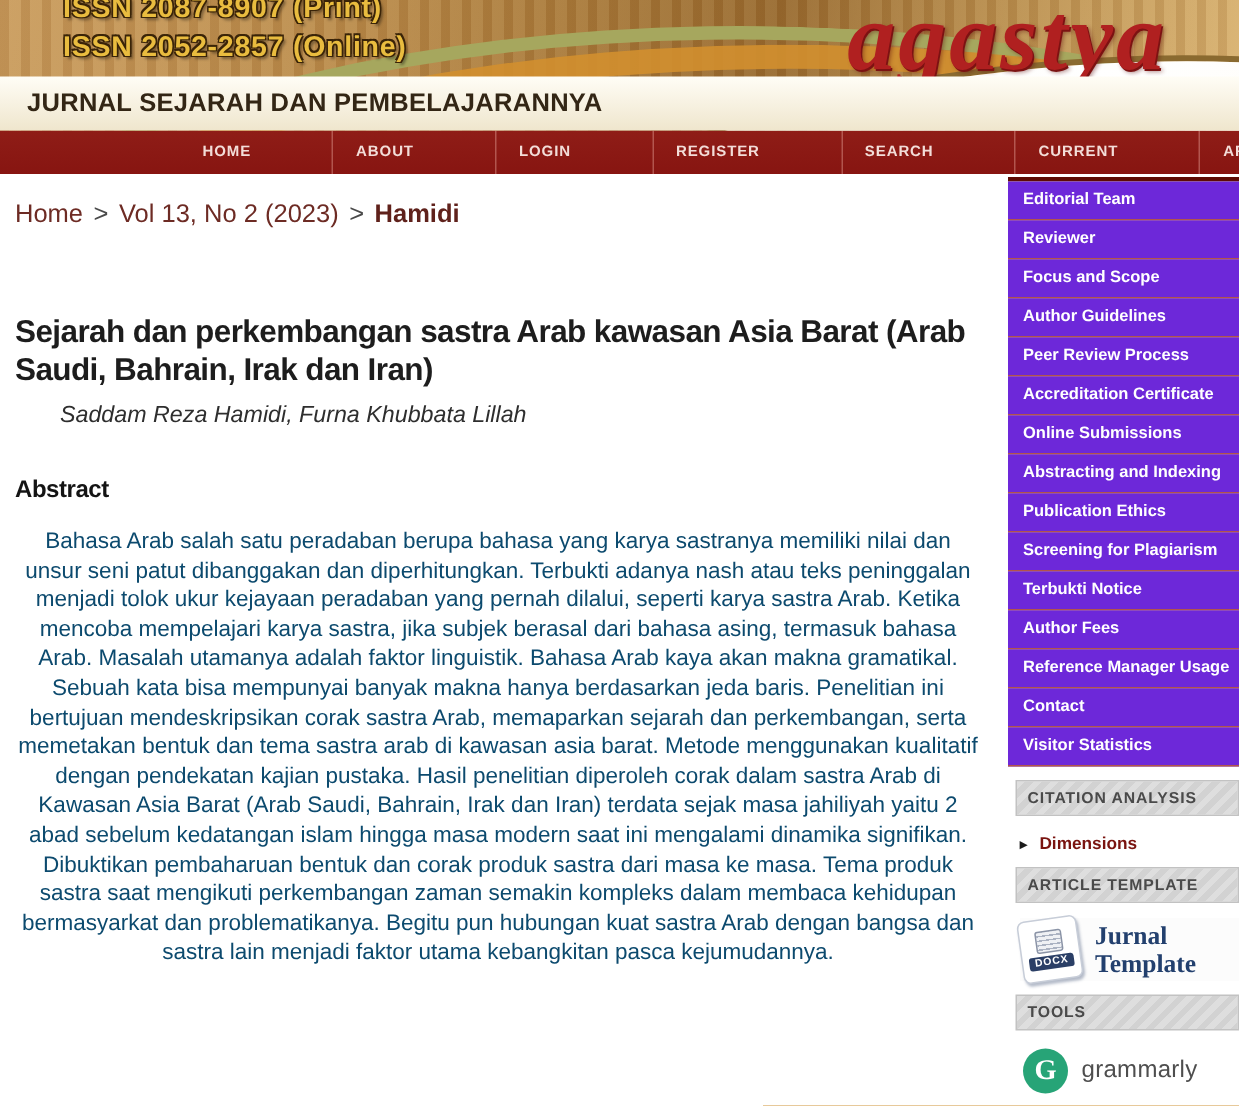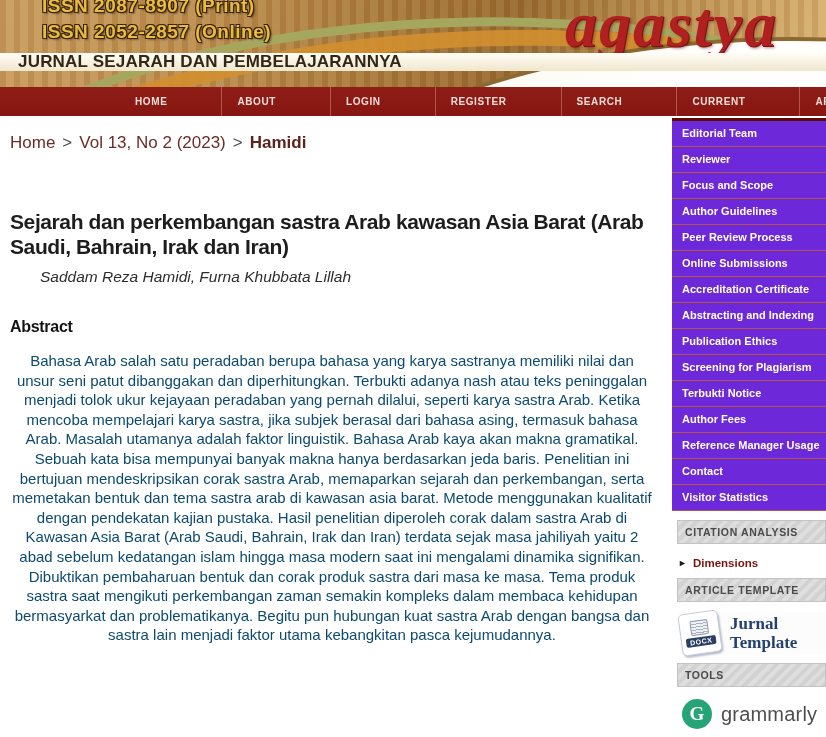--- a/index.html
+++ b/index.html
@@ -17,21 +17,21 @@
   .curve.olive{width:1400px;height:700px;top:18px;left:-180px;border:9px solid #a6a75e;border-color:#a6a75e transparent transparent transparent;transform:rotate(2deg);}
   .curve.orange{width:1500px;height:760px;top:30px;left:-220px;border:16px solid #d2902f;border-color:#d2902f transparent transparent transparent;transform:rotate(1deg);opacity:.9;}
   .curve.white-arc{width:1100px;height:560px;top:42px;left:200px;background:radial-gradient(ellipse at 50% 0%,#ffffff 0%,#fdf8ec 60%,#f3ead2 100%);transform:rotate(-3deg);box-shadow:0 -4px 0 #8a6a30;}
   .issn{position:absolute;top:-7px;left:42px;z-index:5;
     font-weight:bold;font-size:19px;line-height:26px;color:#e9bc3f;letter-spacing:.5px;
     text-shadow:-1px -1px 0 #3a2408,1px -1px 0 #3a2408,-1px 1px 0 #3a2408,1px 1px 0 #3a2408,2px 2px 2px rgba(0,0,0,.4);}
   .agastya{position:absolute;top:-12px;right:48px;z-index:6;
     font-family:"Liberation Serif",serif;font-style:italic;font-weight:bold;
     font-size:64px;color:#b02020;letter-spacing:2px;
     text-shadow:1px 1px 0 #7c1212,2px 2px 3px rgba(90,10,10,.45);}
-  .subtitle-band{position:absolute;left:0;right:0;bottom:16px;height:18px;z-index:7;
+  .subtitle-band{position:absolute;left:0;right:0;bottom:0;height:36px;z-index:7;
     background:linear-gradient(#fffdf6,#efe6cd);display:flex;align-items:center;}
   .subtitle{font-size:17px;font-weight:bold;color:#332615;letter-spacing:.2px;padding-left:18px;}
   
   .navbar{height:29px;background:linear-gradient(#8f1d17,#871511);display:flex;align-items:stretch;padding-left:120px;}
   .navbar a{display:flex;align-items:center;padding:0 15px;font-size:10px;font-weight:bold;
     letter-spacing:.6px;color:#f3ddd8;text-decoration:none;white-space:nowrap;}
   .navbar a + a{border-left:1px solid rgba(255,200,190,.35);margin-left:39px;}
   
   .page{display:flex;align-items:flex-start;}
   .main{width:662px;padding:0 8px 0 10px;box-sizing:border-box;}
@@ -65,21 +65,21 @@
   .tpl-doc{width:16px;height:13px;border:1px solid #8a93a6;border-radius:2px;
     background:repeating-linear-gradient(#eef0f4 0 2px,#aab2c2 2px 3px);}
   .tpl-docx{background:#2b3f66;color:#fff;font-size:7px;font-weight:bold;padding:1px 4px;border-radius:2px;letter-spacing:.5px;}
   .tpl-label{margin-left:10px;font-family:"Liberation Serif",serif;font-size:17px;line-height:19px;
     color:#23406e;font-weight:bold;}
   
   .gram{margin:12px 0 6px 10px;display:flex;align-items:center;}
   .gram-circle{width:30px;height:30px;border-radius:50%;background:#27a477;color:#fff;
     display:flex;align-items:center;justify-content:center;font-family:"Liberation Serif",serif;
     font-size:19px;font-weight:bold;flex:none;}
-  .gram-word{margin-left:9px;font-size:20px;color:#4e4e4e;letter-spacing:.2px;text-align:right;}
+  .gram-word{margin-left:9px;font-size:16px;color:#4e4e4e;letter-spacing:.2px;text-align:right;}
 </style>
 </head>
 <body>
 
 <div class="banner">
   <div class="curve olive"></div>
   <div class="curve orange"></div>
   <div class="curve white-arc"></div>
   <div class="issn">
     <div>ISSN 2087-8907 (Print)</div>
@@ -119,22 +119,22 @@
   </div>
 
   <div class="sidebar">
     <div class="side-menu">
 
     <a href="#">Editorial Team</a>
         <a href="#">Reviewer</a>
         <a href="#">Focus and Scope</a>
         <a href="#">Author Guidelines</a>
         <a href="#">Peer Review Process</a>
+        <a href="#">Accreditation Certificate</a>
         <a href="#">Online Submissions</a>
-        <a href="#">Accreditation Certificate</a>
         <a href="#">Abstracting and Indexing</a>
         <a href="#">Publication Ethics</a>
         <a href="#">Screening for Plagiarism</a>
         <a href="#">Terbukti Notice</a>
         <a href="#">Author Fees</a>
         <a href="#">Reference Manager Usage</a>
         <a href="#">Contact</a>
         <a href="#">Visitor Statistics</a>
       </div>
 

